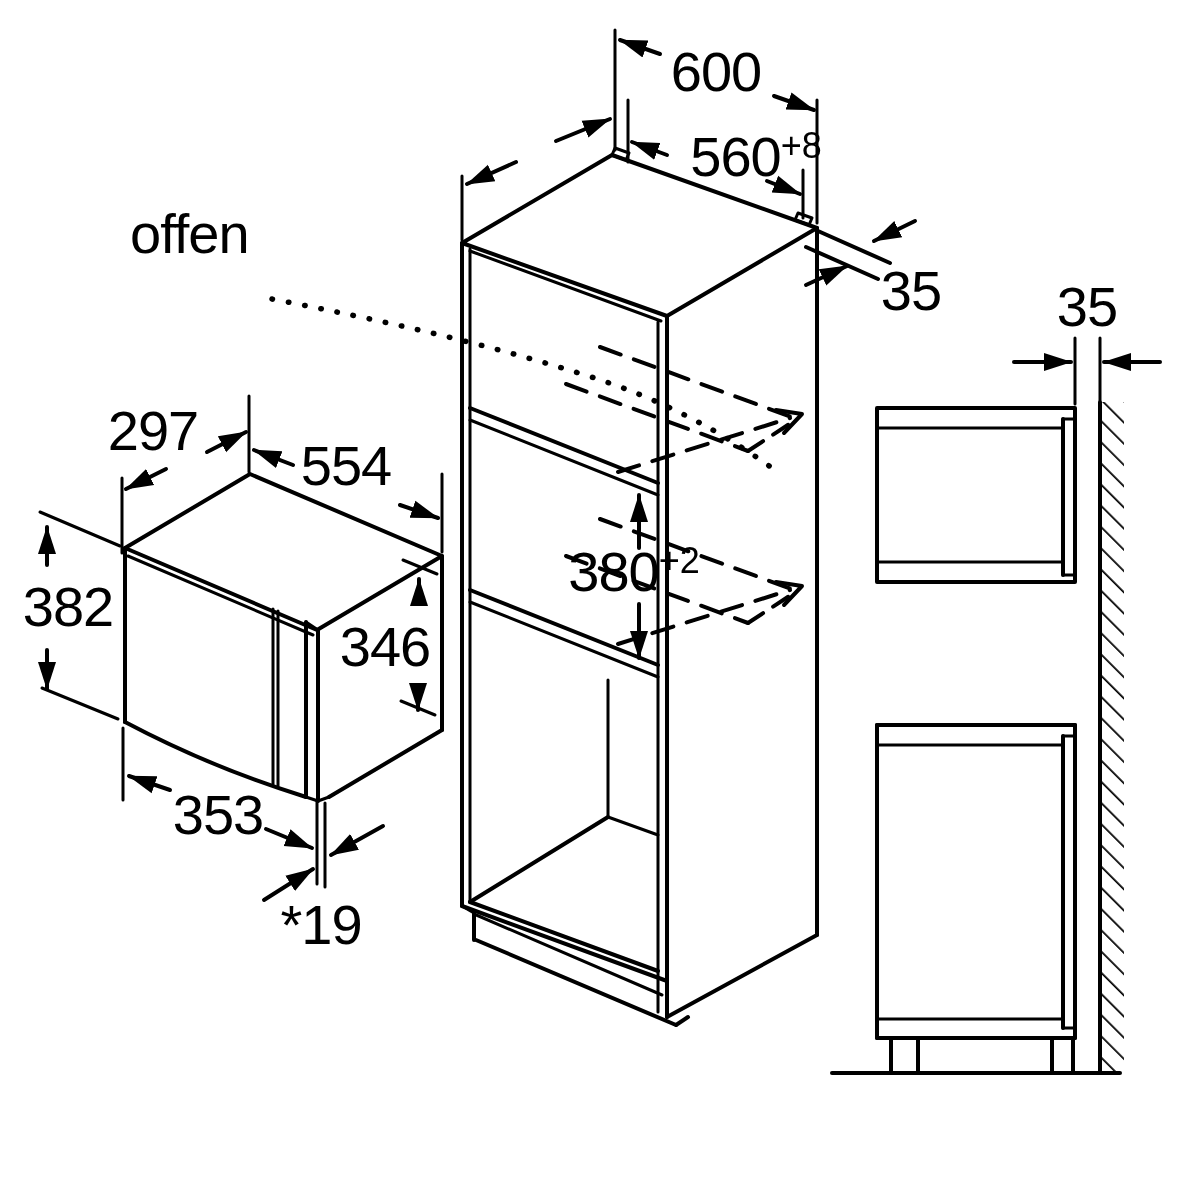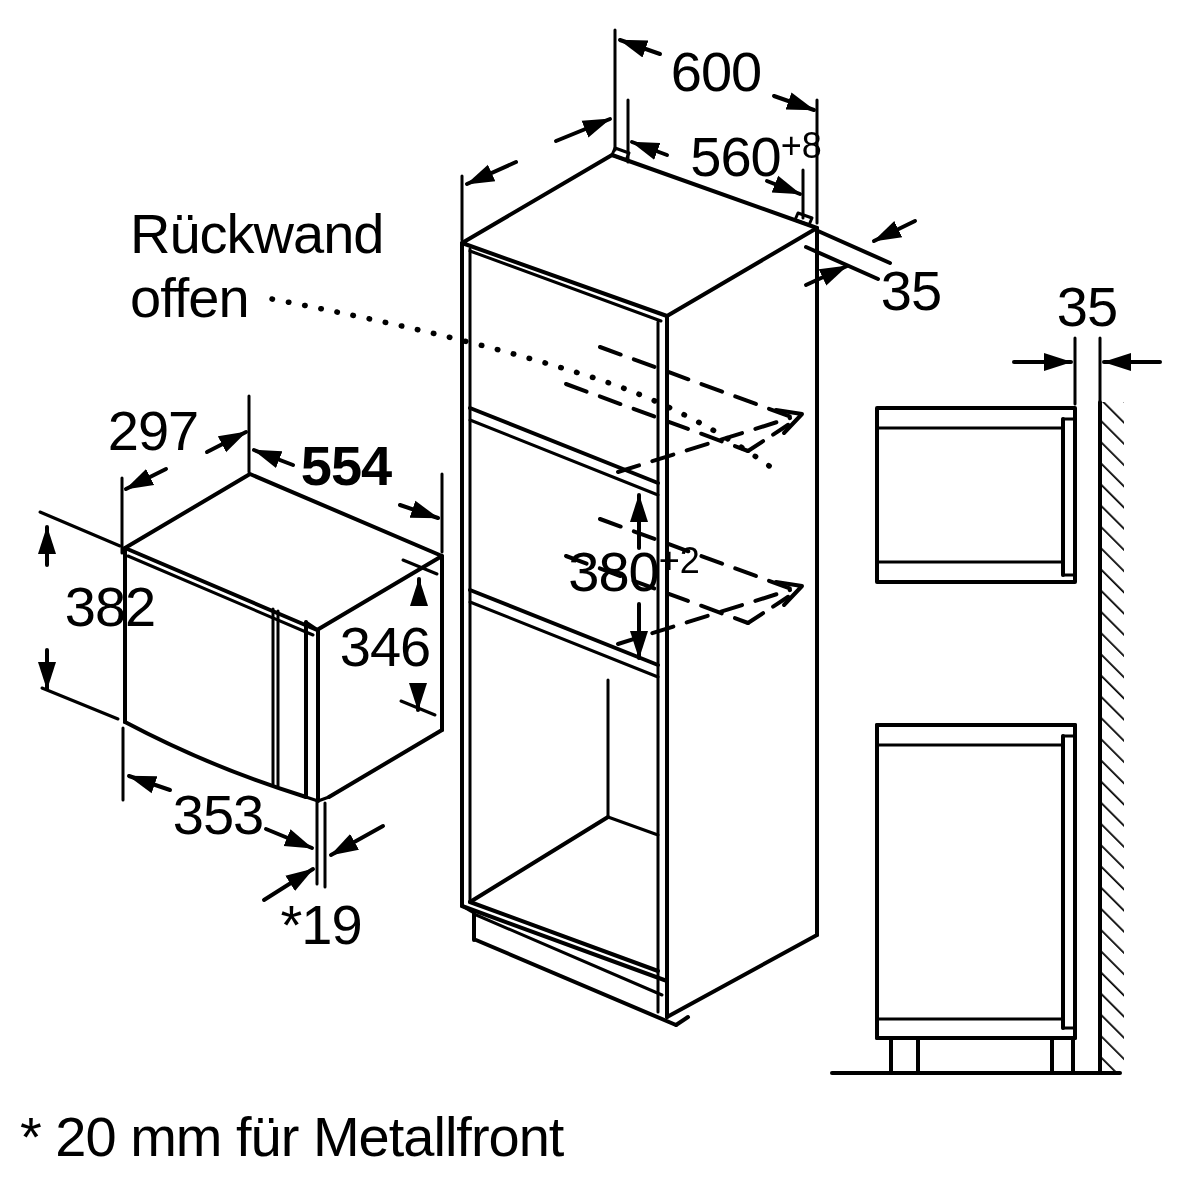--- a/index.html
+++ b/index.html
@@ -238,33 +238,31 @@
   <div class="dim-label" style="left:716px;top:72px;">600</div>
 
 
   <div class="dim-label" style="left:756px;top:157px;"><span>560</span><span class="tol">+8</span></div>
 
   <div class="dim-label" style="left:911px;top:291px;">35</div>
 
   <div class="dim-label" style="left:1087px;top:307px;">35</div>
 
   <div class="note-label" style="left:130px;top:202px;">
-    <div>Rückwand</div>
     <div>offen</div>
   </div>
 
   <div class="dim-label" style="left:153px;top:431px;">297</div>
 
-  <div class="dim-label" style="left:346px;top:466px;font-weight:bold;">554</div>
-
-  <div class="dim-label" style="left:68px;top:607px;margin-left:42px;">382</div>
+  <div class="dim-label" style="left:346px;top:466px;">554</div>
+
+  <div class="dim-label" style="left:68px;top:607px;">382</div>
 
   <div class="dim-label" style="left:385px;top:647px;">346</div>
 
   <div class="dim-label" style="left:634px;top:572px;"><span>380</span><span class="tol">+2</span></div>
 
   <div class="dim-label" style="left:218px;top:815px;">353</div>
 
   <div class="dim-label" style="left:321px;top:925px;">*19</div>
 
-  <div class="footer-label" style="left:20px;top:1137px;">* 20 mm für Metallfront</div>
 
 </div>
 
 </body></html>

